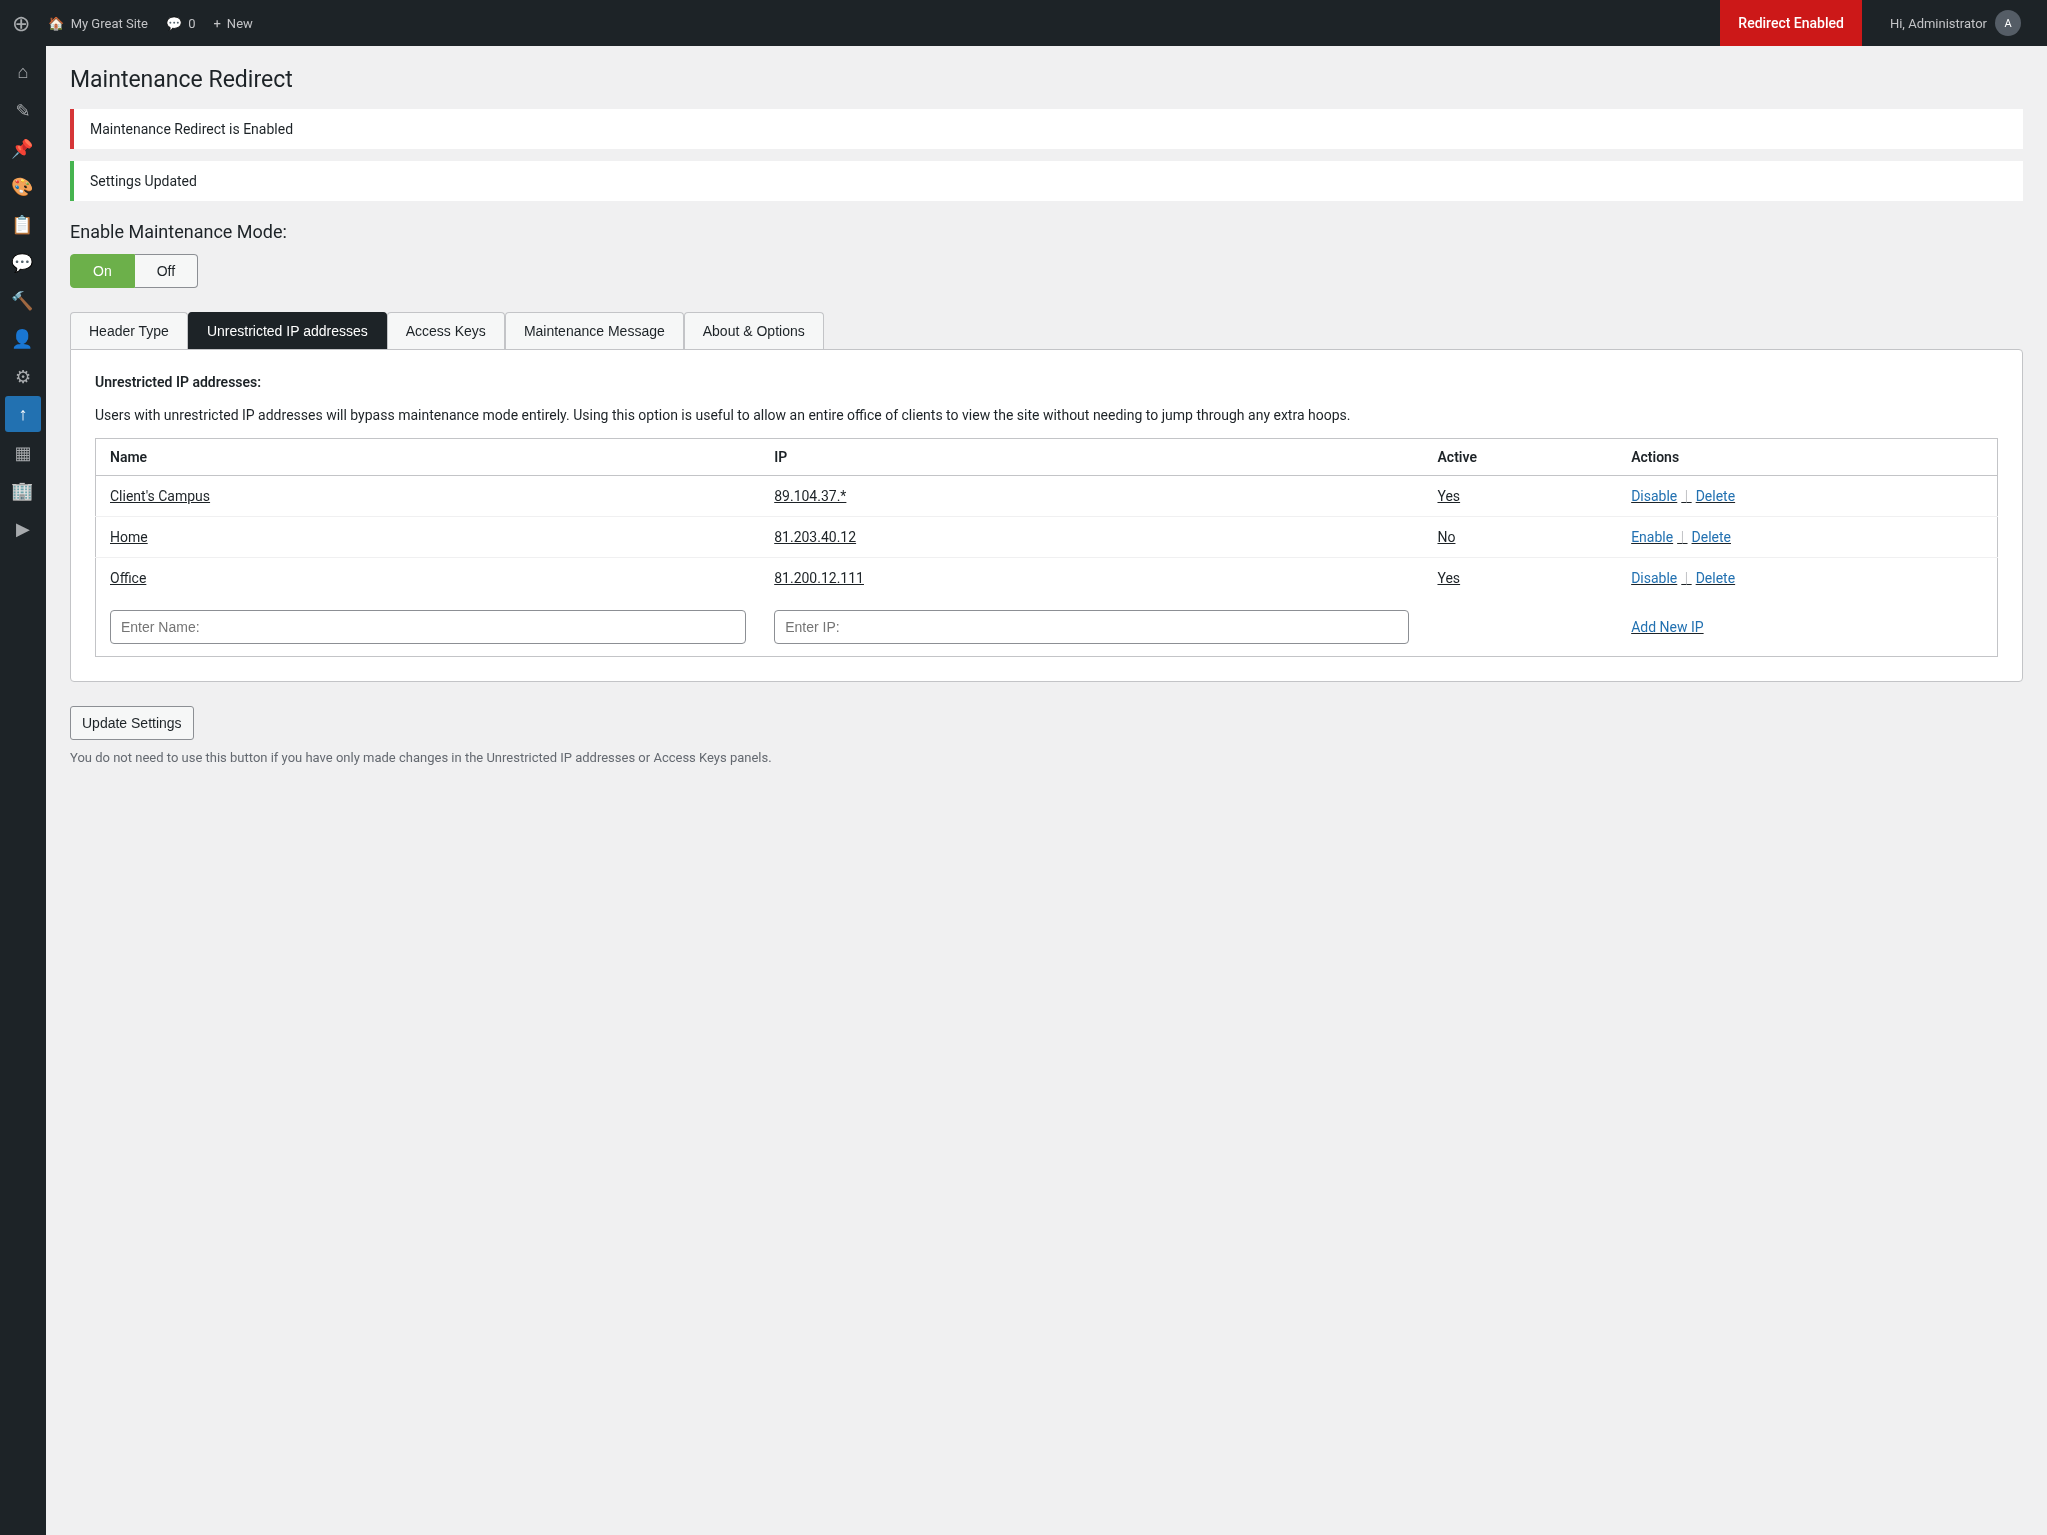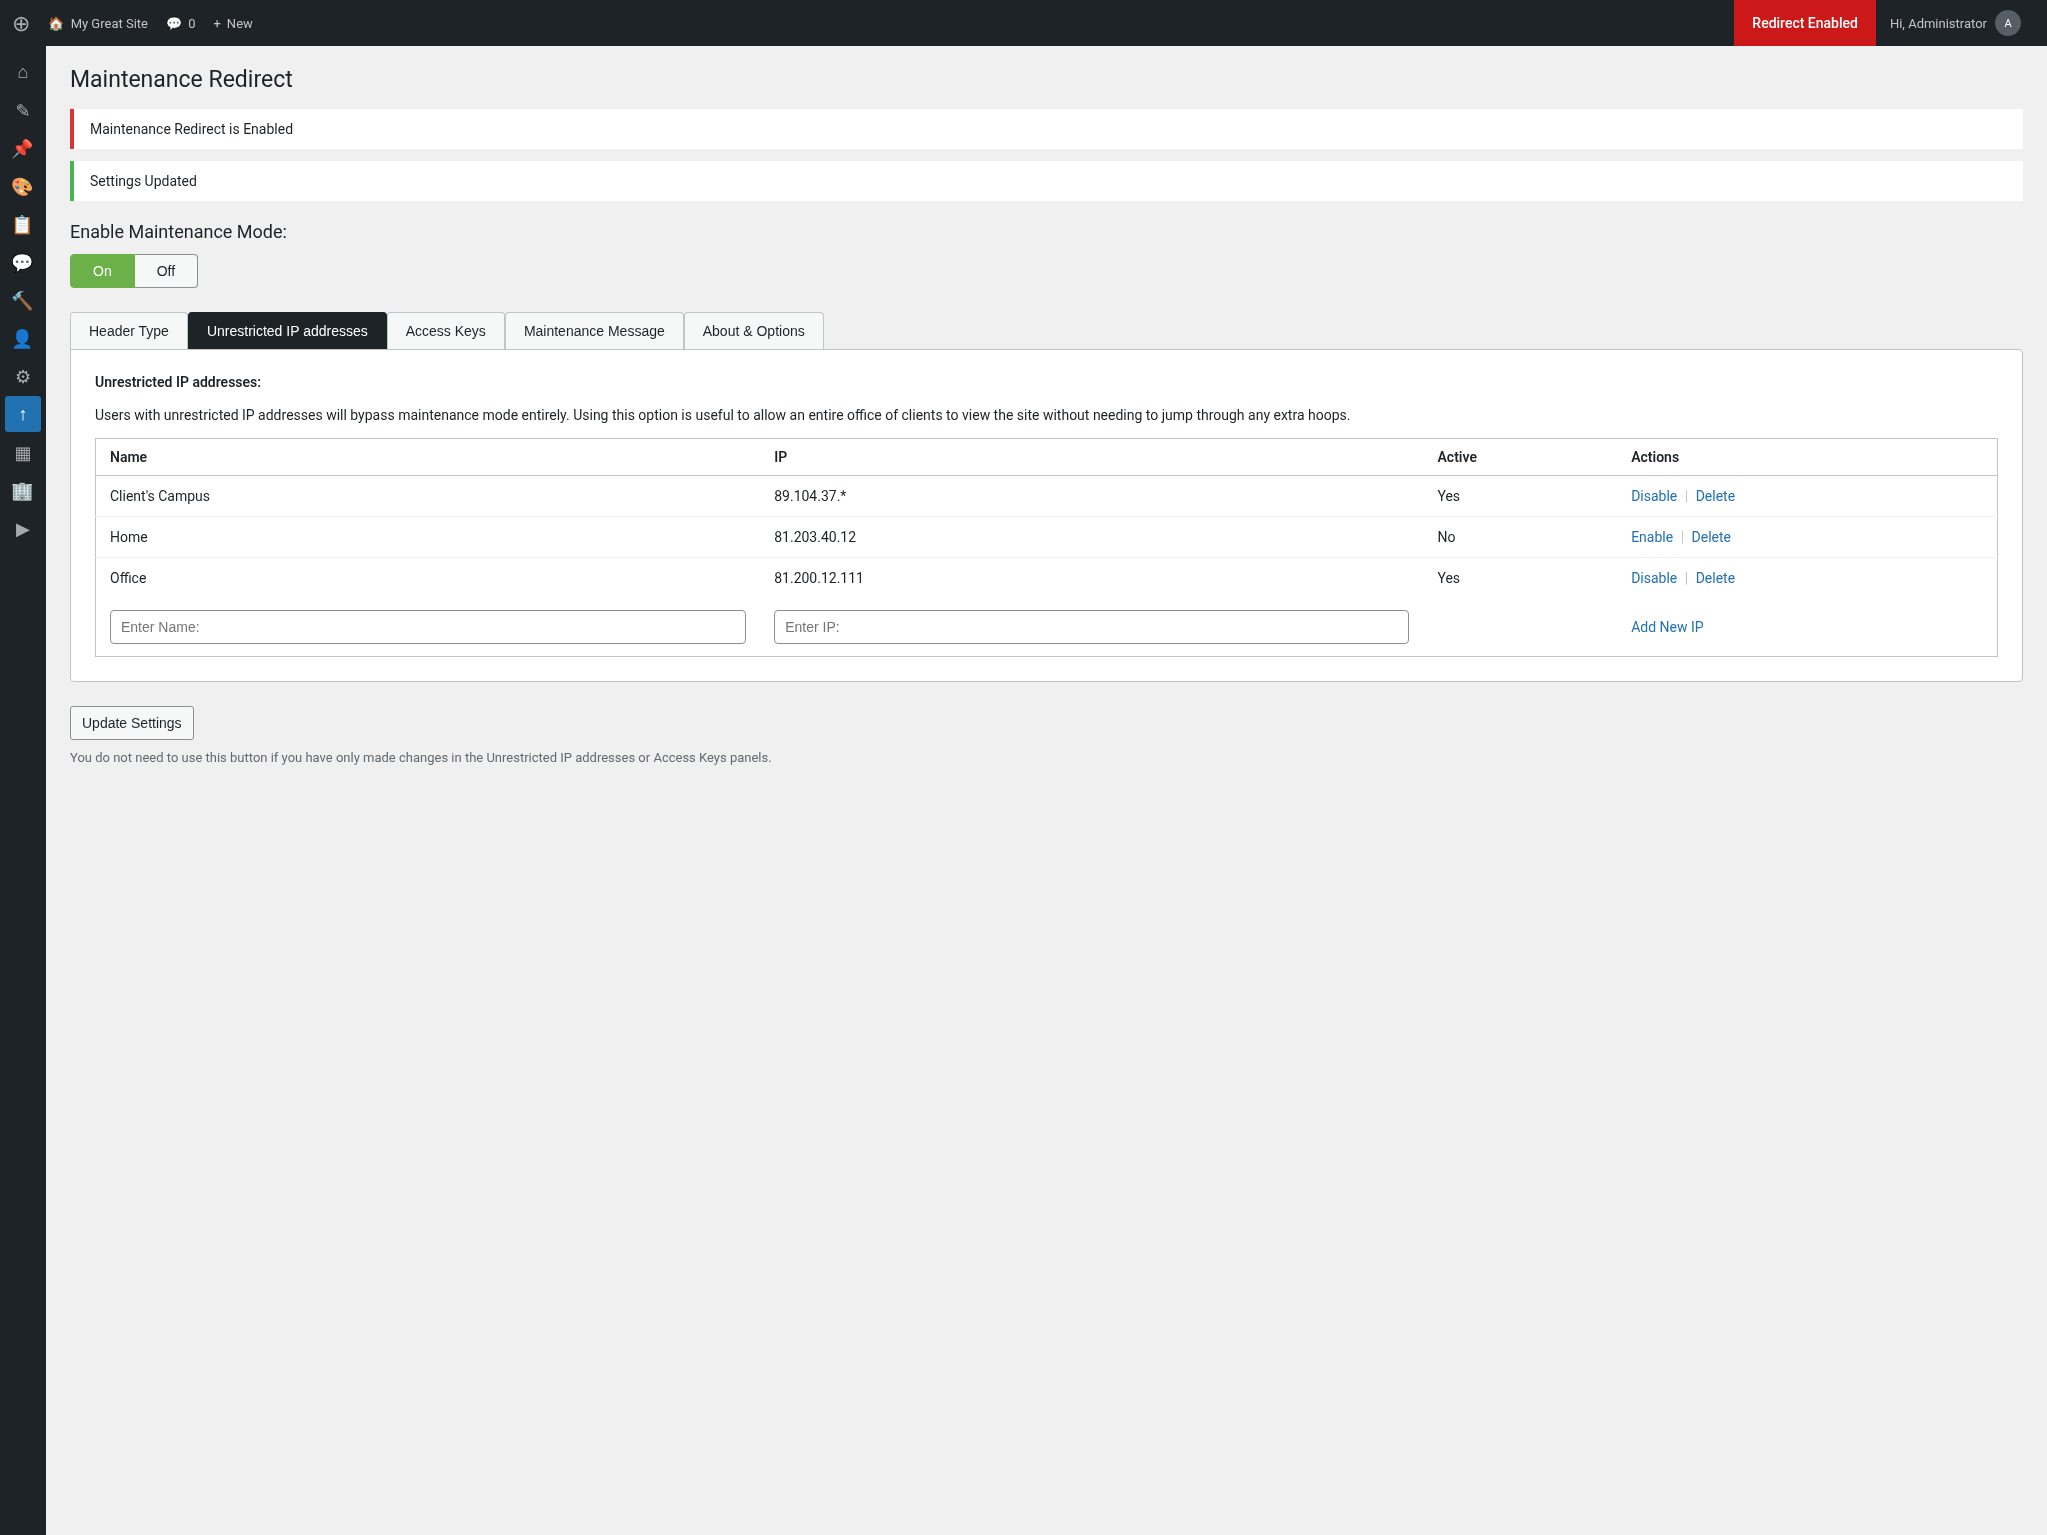--- a/index.html
+++ b/index.html
@@ -11,21 +11,21 @@
       color: #fff;
       height: 46px;
       display: flex;
       align-items: center;
       padding: 0 12px;
       flex-shrink: 0;
       z-index: 100;
     }
     .topbar-left { display: flex; align-items: center; gap: 18px; flex: 1; }
     .topbar-item { display: flex; align-items: center; gap: 6px; color: #c3c4c7; font-size: 13px; cursor: pointer; text-decoration: none; }
-    .topbar-right { display: flex; align-items: center; gap: 0; }
+    .topbar-right { display: flex; align-items: center; gap: 14px; }
     .redirect-enabled-btn {
       background: #cc1818;
       color: #fff;
       padding: 0 18px;
       height: 46px;
       display: flex;
       align-items: center;
       font-size: 14px;
       font-weight: 500;
       cursor: pointer;
@@ -177,20 +177,21 @@
       padding: 10px 14px;
       background: #fff;
       color: #1d2327;
       font-weight: 600;
       border-bottom: 1px solid #c3c4c7;
     }
     .ip-table td {
       padding: 12px 14px;
       color: #1d2327;
       border-bottom: 1px solid #f0f0f1;
+      text-decoration: underline;
     }
     .ip-table tr:last-child td { border-bottom: none; }
     .action-link { color: #2271b1; text-decoration: none; cursor: pointer; }
     .action-sep { color: #c3c4c7; margin: 0 4px; }
 
     .input-field {
       padding: 8px 10px;
       border: 1px solid #8c8f94;
       border-radius: 4px;
       font-size: 14px;

